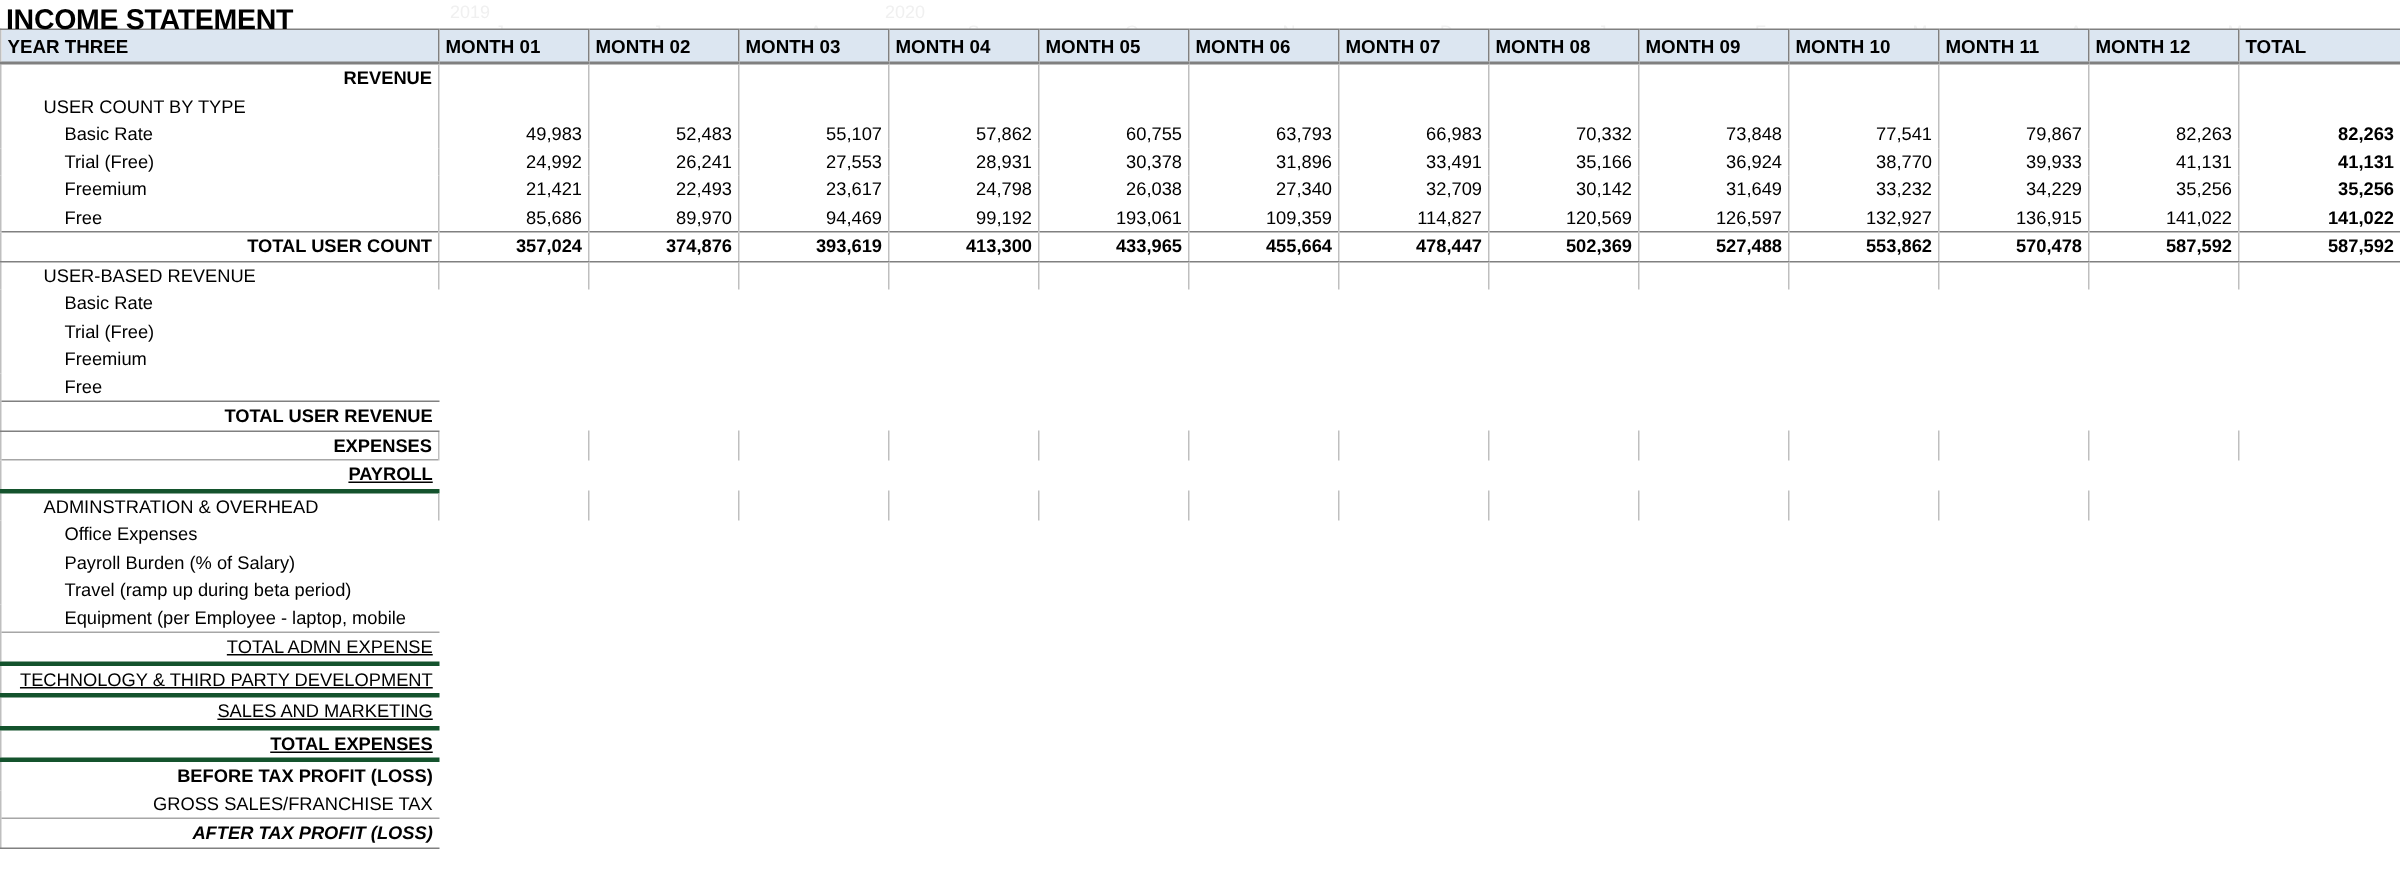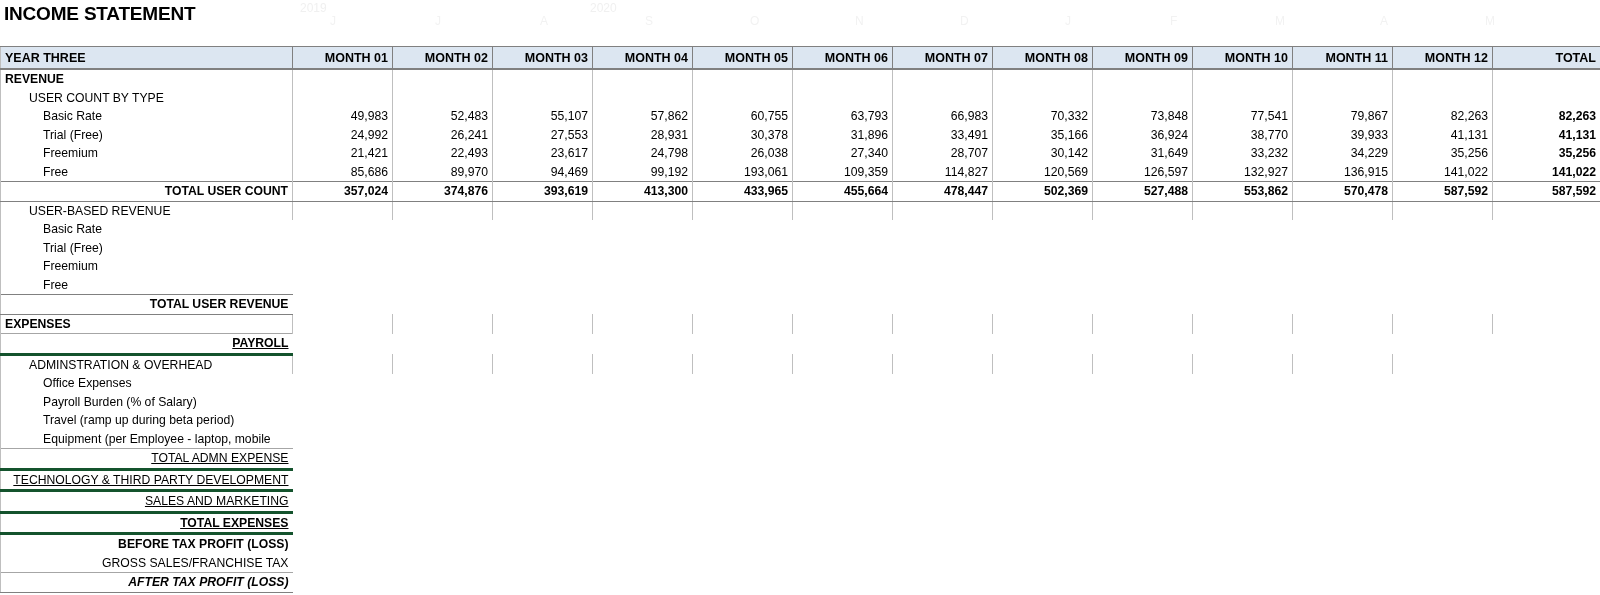--- a/index.html
+++ b/index.html
@@ -26,21 +26,21 @@
     font-family:"Liberation Sans", sans-serif;
   }
 
   .title{
     position:absolute;top:0px;left:4px;z-index:2;
     font-size:19px;font-weight:bold;letter-spacing:-0.2px;
     line-height:28px;color:#000;
   }
 
   table{
-    position:absolute;top:46px;left:0;
+    position:absolute;top:19px;left:0;
     border-collapse:collapse;
     table-layout:fixed;
     width:1600px;
     font-size:12.2px;
     z-index:1;
   }
   col.c-label{width:292px;}
   col.c-mon{width:100px;}
   col.c-tot{width:108px;}
 
@@ -57,32 +57,32 @@
     background:#dce6f1;
     font-weight:bold;
     font-size:12.5px;
     height:21px;
     border-top:1px solid #808080;
     border-bottom:2px solid #808080;
     border-left:1px solid #808080;
   }
   tr.hdr td:last-child{border-right:1px solid #808080;}
   tr.hdr td.lbl{text-align:left;}
-  tr.hdr td.num{text-align:right;}
+  tr.hdr td.num{text-align:left;}
 
   
   td.num,td.cur{
     border-left:1px solid #bfbfbf;
     text-align:right;
   }
   td.lastcol{border-right:1px solid #bfbfbf;}
   td.lbl{border-left:1px solid #bfbfbf;border-right:0;}
   tr td:first-child{border-left:1px solid #bfbfbf;}
 
-  .ind0{padding-left:4px;}
+  .ind0{padding-left:4px;text-align:right;}
   .ind1{padding-left:28px;}
   .ind2{padding-left:42px;}
 
   .bold{font-weight:bold;}
   .right{text-align:right;}
 
   tr.section td{font-weight:bold;}
 
   
   tr.rule-top td{border-top:1px solid #a6a6a6;}
@@ -213,21 +213,21 @@
           <td class="num bold lastcol">41,131</td>
         </tr>
         <tr>
           <td class="lbl ind2">Freemium</td>
           <td class="num">21,421</td>
           <td class="num">22,493</td>
           <td class="num">23,617</td>
           <td class="num">24,798</td>
           <td class="num">26,038</td>
           <td class="num">27,340</td>
-          <td class="num">28,707</td>
+          <td class="num">32,709</td>
           <td class="num">30,142</td>
           <td class="num">31,649</td>
           <td class="num">33,232</td>
           <td class="num">34,229</td>
           <td class="num">35,256</td>
           <td class="num bold lastcol">35,256</td>
         </tr>
         <tr>
           <td class="lbl ind2">Free</td>
           <td class="num">85,686</td>

